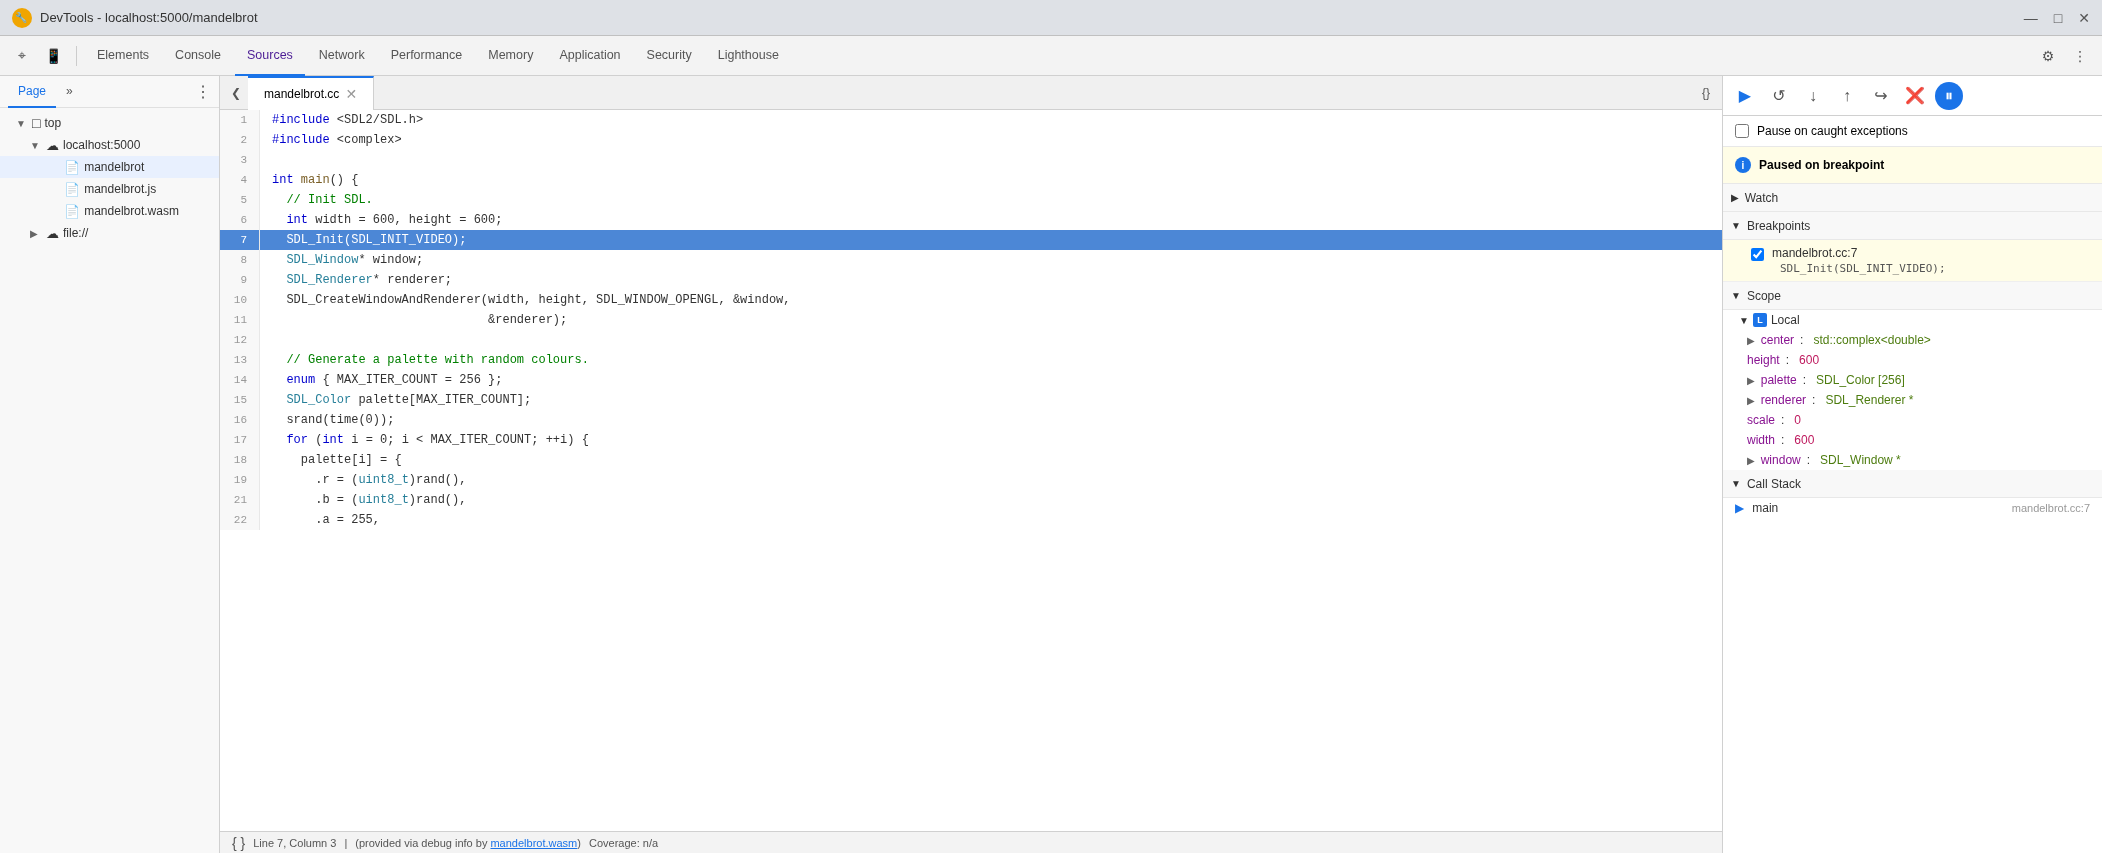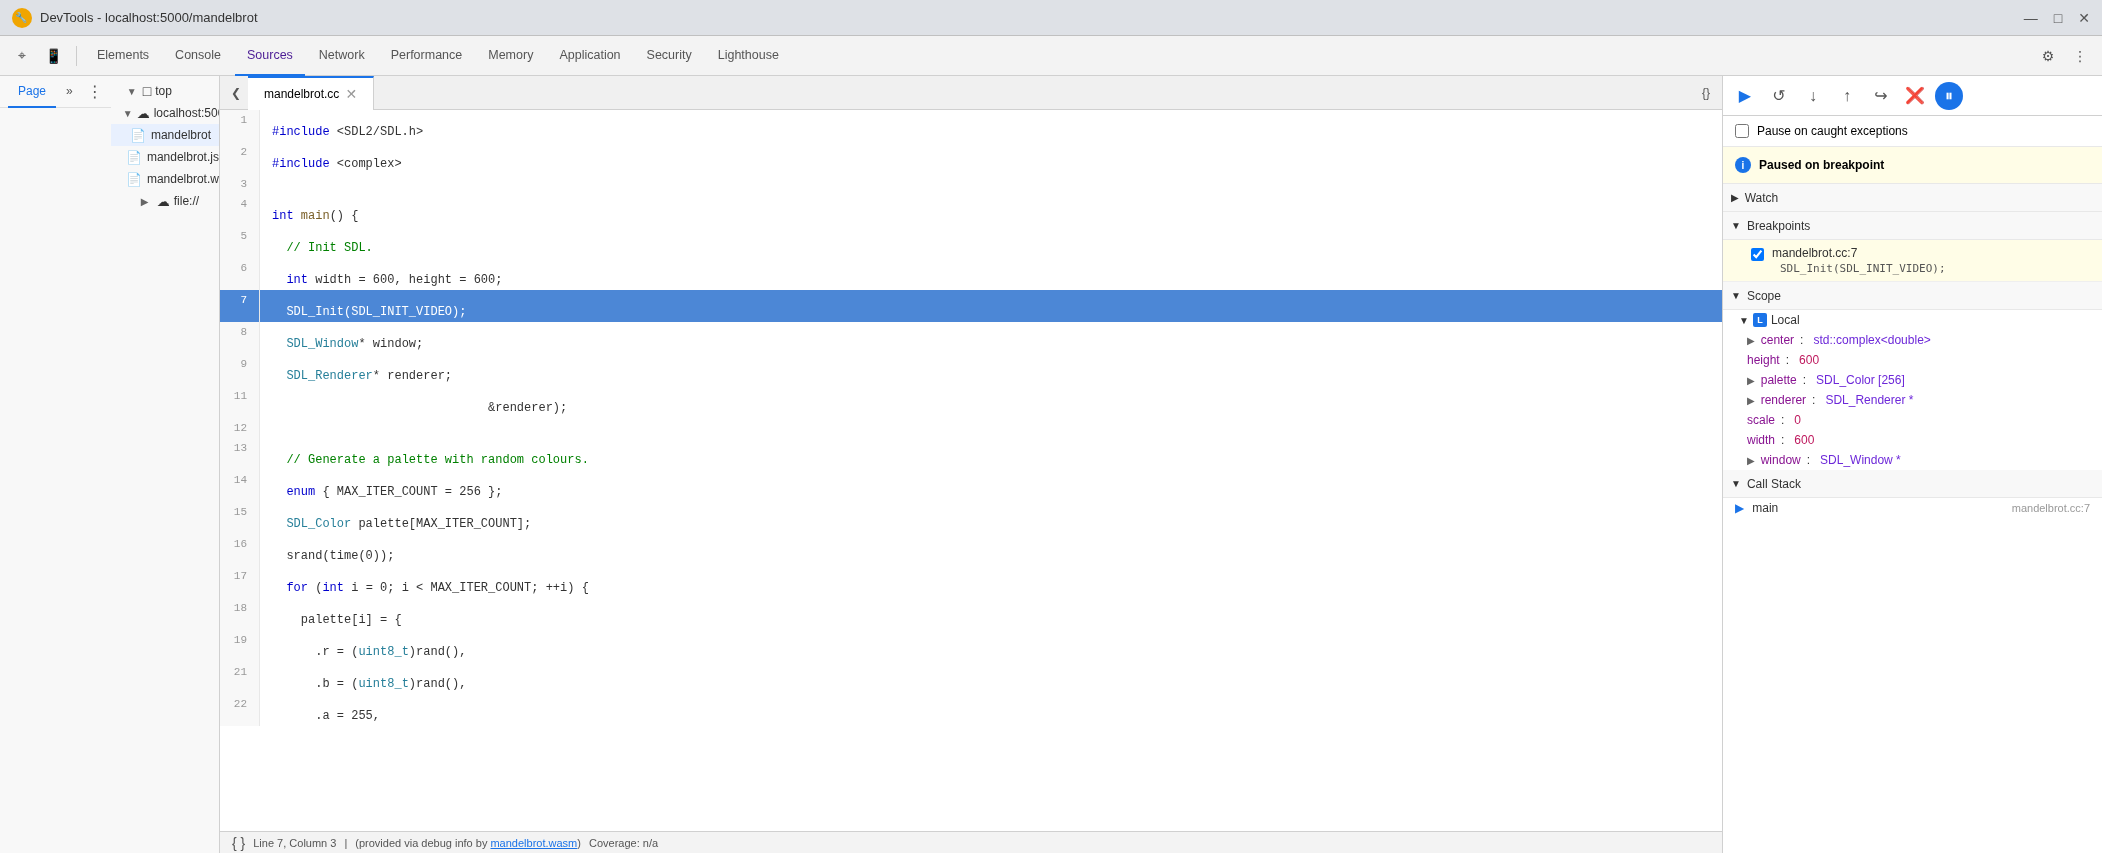--- a/index.html
+++ b/index.html
@@ -35,21 +35,21 @@
     }
     .tab-nav .nav-tab.active { color: #4c1d95; border-bottom: 2px solid #1a73e8; }
     #toolbar .right-btns { display: flex; gap: 4px; margin-left: auto; }
 
     
     #main { display: flex; height: calc(853px - 36px - 40px); }
 
     
     #filetree {
       width: 220px; min-width: 220px; background: #f8f8f8; border-right: 1px solid #d0d0d0;
-      display: flex; flex-direction: row;
+      display: flex; flex-direction: column;
     }
     .ft-header {
       display: flex; align-items: center; height: 32px; padding: 0 8px;
       border-bottom: 1px solid #e0e0e0; gap: 4px;
     }
     .ft-tabs { display: flex; gap: 0; }
     .ft-tab {
       padding: 0 10px; height: 32px; display: flex; align-items: center;
       cursor: pointer; font-size: 12px; color: #555; border-bottom: 2px solid transparent;
     }
@@ -91,21 +91,21 @@
       display: flex; align-items: stretch; min-height: 20px; line-height: 20px;
     }
     .code-line.highlighted { background: #4c87d6; }
     .code-line.highlighted .line-num { background: #4c87d6; color: white; }
     .code-line.highlighted .line-code { color: white; }
     .line-num {
       min-width: 40px; text-align: right; padding-right: 12px; color: #999;
       background: #f8f8f8; user-select: none; border-right: 1px solid #e8e8e8;
       font-size: 11px; flex-shrink: 0;
     }
-    .line-code { padding-left: 12px; white-space: pre; color: #333; flex: 1; margin-top: 12px; }
+    .line-code { padding-left: 12px; white-space: pre; color: #333; flex: 1; }
     .kw { color: #0000cd; }
     .cm { color: #008000; }
     .fn { color: #795e26; }
     .type { color: #267f99; }
 
     
     #statusbar {
       height: 22px; background: #f3f3f3; border-top: 1px solid #d0d0d0;
       display: flex; align-items: center; padding: 0 12px; gap: 8px;
       font-size: 11px; color: #555;
@@ -162,21 +162,21 @@
     .bp-content { display: flex; flex-direction: column; gap: 2px; }
     .bp-file { font-size: 12px; color: #333; }
     .bp-code { font-family: 'Consolas', monospace; font-size: 11px; color: #555; padding-left: 8px; }
 
     
     .scope-item {
       display: flex; align-items: center; padding: 2px 12px 2px 24px;
       font-size: 12px; color: #333; gap: 6px; min-height: 20px;
     }
     .scope-item .prop-name { color: #881391; }
-    .scope-item .prop-val { color: #6d28d9; margin-left: 4px; }
+    .scope-item .prop-val { color: #4d7c0f; margin-left: 4px; }
     .scope-item .prop-val.num { color: #be185d; }
     .scope-item .arrow { font-size: 10px; color: #666; }
 
     .scope-group-header {
       display: flex; align-items: center; padding: 2px 12px 2px 16px;
       font-size: 12px; color: #333; gap: 4px; min-height: 20px; cursor: pointer;
     }
     .scope-group-header .arrow { font-size: 10px; }
     .scope-icon { width: 14px; height: 14px; background: #1a73e8; color: white;
       border-radius: 2px; display: flex; align-items: center; justify-content: center;
@@ -336,20 +336,24 @@
       <div class="code-line">
         <span class="line-num">8</span>
         <span class="line-code">  <span class="type">SDL_Window</span>* window;</span>
       </div>
 
       <div class="code-line">
         <span class="line-num">9</span>
         <span class="line-code">  <span class="type">SDL_Renderer</span>* renderer;</span>
       </div>
 
+      <div class="code-line">
+        <span class="line-num">10</span>
+        <span class="line-code">  SDL_CreateWindowAndRenderer(width, height, SDL_WINDOW_OPENGL, &amp;window,</span>
+      </div>
 
       <div class="code-line">
         <span class="line-num">11</span>
         <span class="line-code">                              &amp;renderer);</span>
       </div>
 
       <div class="code-line">
         <span class="line-num">12</span>
         <span class="line-code"></span>
       </div>

